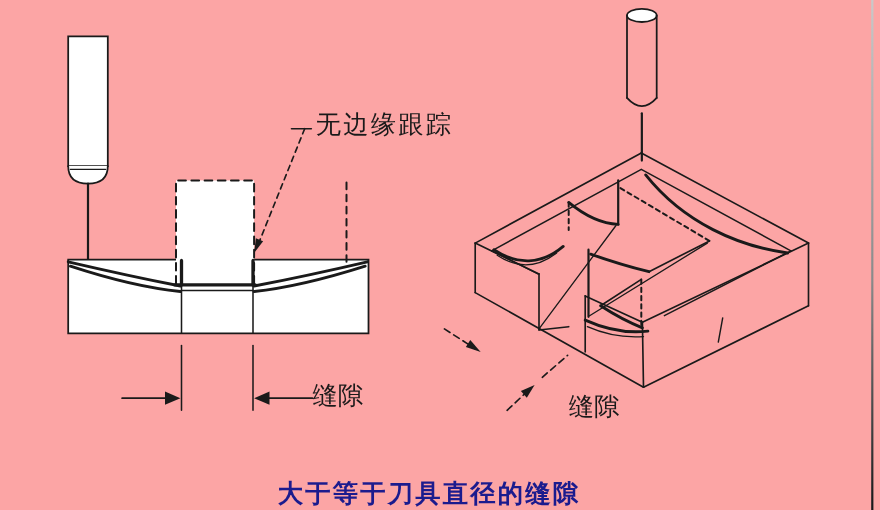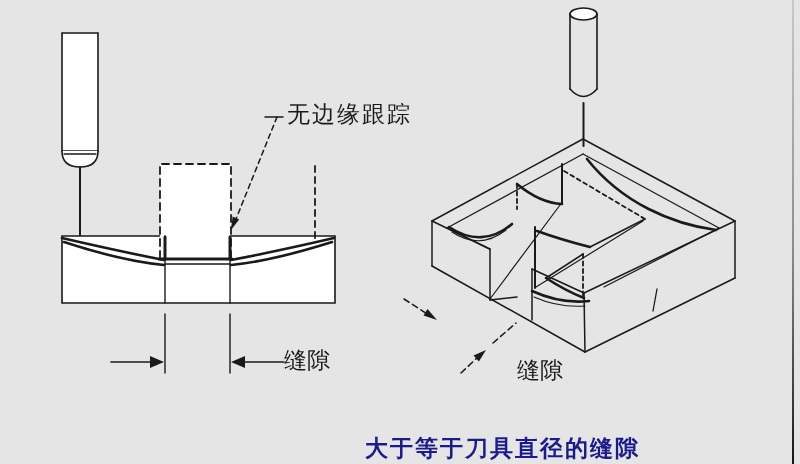--- a/index.html
+++ b/index.html
@@ -1,29 +1,29 @@
 <!DOCTYPE html>
 <html><head>
 <meta charset="utf-8">
 <style>
   html,body{margin:0;padding:0;background:#fff;}
   #stage{
-    position:relative;width:800px;height:464px;background:#e5e5e5;overflow:hidden;
+    position:relative;width:800px;height:464px;background:#fca5a5;overflow:hidden;
     font-family:"DejaVu Sans","Liberation Sans",sans-serif;
   }
   #lineart{position:absolute;left:0;top:0;}
   .lbl{
     position:absolute;color:#1a1a1a;font-size:23px;line-height:1.1;
     white-space:nowrap;font-family:"DejaVu Sans","Liberation Sans",sans-serif;
   }
   #no-edge-label{left:287px;top:102px;font-size:23px;letter-spacing:2px;}
   #left-gap-label{left:284px;top:348px;}
   #right-gap-label{left:517px;top:358px;}
   #caption{
-    position:absolute;left:140px;top:433px;width:500px;text-align:right;
+    position:absolute;left:140px;top:433px;width:500px;text-align:center;
     color:#1b1b8e;font-weight:bold;font-size:23px;letter-spacing:2px;
     font-family:"DejaVu Serif","Liberation Serif",serif;
   }
   #right-rule{
     position:absolute;left:792px;top:0;width:2px;height:464px;
     background:linear-gradient(#c9c9c9,#8a8a8a 55%,#161616);
   }
   svg path, svg line, svg rect, svg ellipse, svg polyline{vector-effect:non-scaling-stroke;}
 </style>
 </head>

